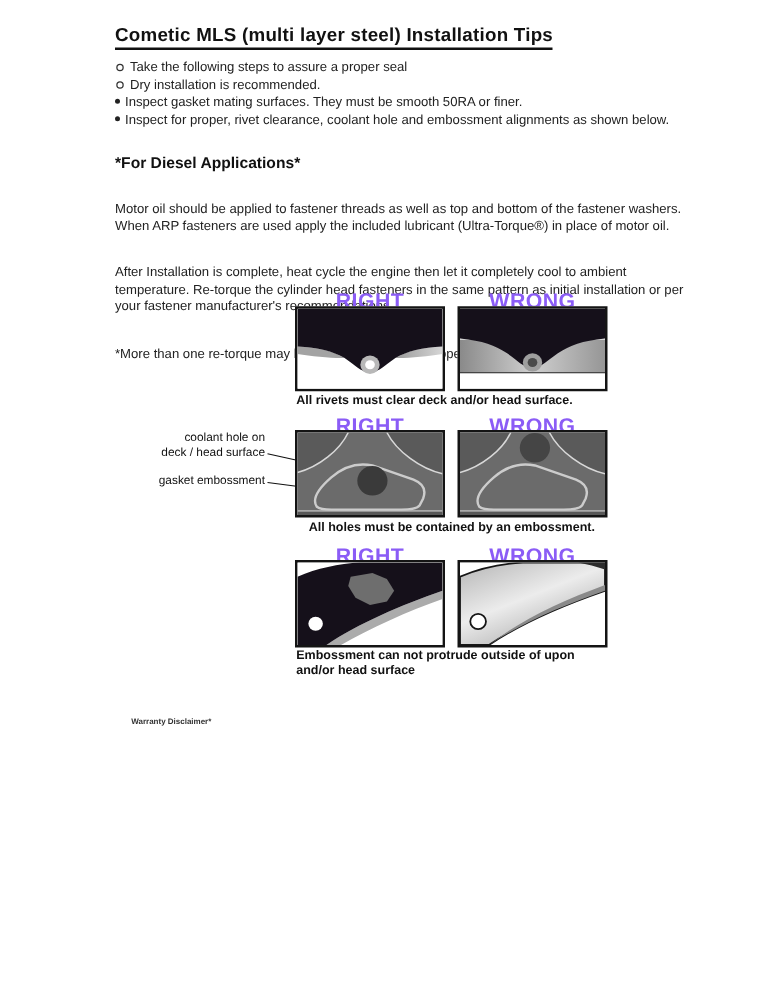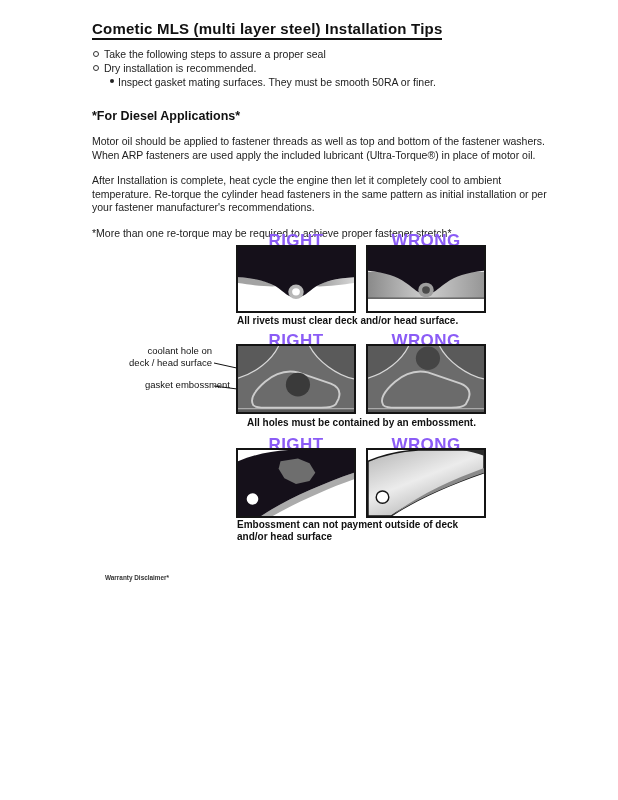--- a/index.html
+++ b/index.html
@@ -8,25 +8,25 @@
     font-family:"Liberation Sans","DejaVu Sans",sans-serif;color:#1d1d1d;
   }
   
   .content{position:absolute;left:92px;top:20px;width:470px;}
   .title{display:inline-block;font-size:15px;font-weight:bold;color:#111;
          border-bottom:2px solid #111;padding-bottom:1px;letter-spacing:.2px;}
   .bullets{margin-top:7px;font-size:10.5px;line-height:14px;color:#222;}
   .brow{display:flex;align-items:flex-start;}
   .bmark{flex:0 0 auto;width:4px;height:4px;border:1px solid #333;border-radius:50%;
          margin:4px 5px 0 1px;}
-  .sub{margin-left:18px;}
+  .sub{}
   .smark{flex:0 0 auto;width:4px;height:4px;background:#222;border-radius:50%;
          margin:4px 4px 0 0;}
   .diesel-h{margin-top:20px;font-size:12.5px;font-weight:bold;color:#111;}
-  .para{margin-top:12px;font-size:10.5px;line-height:13.5px;color:#222;width:462px;}
+  .para{margin-top:24px;font-size:10.5px;line-height:13.5px;color:#222;width:462px;}
   
   .dg-label{position:absolute;width:120px;text-align:center;font-size:17px;
             font-weight:700;letter-spacing:.4px;color:#8b5cf6;}
   .imgbox{position:absolute;width:116px;border:2px solid #141414;background:#fff;}
   .imgbox svg{display:block;}
   .caption{position:absolute;font-size:10px;font-weight:700;color:#111;line-height:12px;}
   .annot{position:absolute;text-align:right;font-size:9.5px;line-height:11.5px;color:#111;}
   .leader{position:absolute;}
   
   .disclaimer{position:absolute;left:105px;top:574px;width:412px;
@@ -52,20 +52,24 @@
         <span>Take the following steps to assure a proper seal</span>
       </div>
       <div class="brow">
         <span class="bmark"></span>
         <span>Dry installation is recommended.</span>
       </div>
       <div class="brow sub">
         <span class="smark"></span>
         <span>Inspect gasket mating surfaces.  They must be smooth 50RA or finer.</span>
       </div>
+      <div class="brow sub">
+        <span class="smark"></span>
+        <span>Inspect for proper, rivet clearance, coolant hole and embossment alignments as shown below.</span>
+      </div>
     </div>
 
     <div class="diesel-h">*For Diesel Applications*</div>
     <div class="para">Motor oil should be applied to fastener threads as well as top and bottom of the fastener washers. When ARP fasteners are used apply the included lubricant (Ultra-Torque®) in place of motor oil.</div>
     <div class="para">After Installation is complete, heat cycle the engine then let it completely cool to ambient temperature. Re-torque the cylinder head fasteners in the same pattern as initial installation or per your fastener manufacturer's recommendations.</div>
     <div class="para">*More than one re-torque may be required to achieve proper fastener stretch*</div>
   </div>
 
   <div class="dg-label" style="left:236px;top:231px">RIGHT</div>
   <div class="dg-label" style="left:366px;top:231px">WRONG</div>
@@ -105,21 +109,21 @@
   </div>
   <div class="caption" style="left:237px;top:315px">All rivets must clear deck and/or head surface.</div>
 
   <div class="dg-label" style="left:236px;top:331px">RIGHT</div>
   <div class="dg-label" style="left:366px;top:331px">WRONG</div>
 
   <div class="annot" style="left:98px;top:345px;width:114px">
     <div>coolant hole on</div>
     <div>deck / head surface</div>
   </div>
-  <div class="annot" style="left:116px;top:379px;width:114px">gasket embossment</div>
+  <div class="annot" style="left:98px;top:379px;width:114px">gasket embossment</div>
 
   <svg class="leader" style="left:210px;top:340px" width="110" height="70">
     <line x1="4" y1="23" x2="90" y2="42" stroke="#111" stroke-width="1"></line>
     <line x1="4" y1="46" x2="58" y2="53" stroke="#111" stroke-width="1"></line>
   </svg>
 
   <div class="imgbox" style="left:236px;top:344px">
     <svg width="116" height="66" viewBox="0 0 120 70" preserveAspectRatio="none">
       <rect x="0" y="0" width="120" height="70" fill="#6b6b6b"></rect>
       <path d="M0,0 H42 C35,15 18,29 0,34 Z" fill="#5a5a5a"></path>
@@ -168,21 +172,21 @@
             <stop offset="0.5" stop-color="#ececec"></stop>
             <stop offset="1" stop-color="#a8a8a8"></stop>
       </linearGradient>
         </defs>
       <path d="M0,12 C16,5 34,1 52,0 L120,0 L120,24 C86,36 50,52 24,70 L0,70 Z" fill="url(#r3g)" stroke="#161616" stroke-width="1.5"></path>
       <path d="M24,70 C50,52 86,36 120,24 L120,19 C88,31 54,47 32,64 Z" fill="#8a8a8a"></path>
       <path d="M98,0 L120,0 L120,6 C113,3.5 105,1.5 98,0 Z" fill="#2c2c2c"></path>
       <circle cx="15" cy="50" r="6.5" fill="#ffffff" stroke="#161616" stroke-width="1.5"></circle>
     </svg>
   </div>
-  <div class="caption" style="left:237px;top:519px;width:240px">Embossment can not payment outside of deck and/or head surface</div>
+  <div class="caption" style="left:237px;top:519px;width:240px">Embossment can not protrude outside of upon and/or head surface</div>
 
   <div class="disclaimer">
     <div class="dh">Warranty Disclaimer*</div>
     <div class="dp">Due to the nature of performance applications, the parts in this catalog are sold without any express warranty or any implied warranty of merchantability or fitness for a particular purpose.  Cometic Gasket Inc., shall not, under any circumstances, be liable for any special, incidental or consequential damages, including, person, party or property, but not limited to, damage, or loss of property or equipment, loss of profits or revenue, cost of purchased or replacement goods, or claims of customers of the purchase, which may arise and/or result from sale, installation or use of these parts.  Installation of these parts could adversely affect the motor manufacturers warranty coverage.</div>
     <div class="dp tight">VENUE-The agreed upon venue, in the event of dispute whatsoever between the parties, whether instituted by either party, including, but not limited to, contract terms, payment terms, delivery, type, defects, sufficiency of product, shall be the Court of Common Pleas, Lake County, Ohio or the Painesville Municipal Court, Lake County, Ohio, depending on the amount in controversy.</div>
     <div class="dp gap-after">This agreement shall be governed by and construed under the laws of the State of Ohio.</div>
     <div class="dp">All prices and terms are subject to change without notice.</div>
     <div class="dp">Terms COD- Secured with a completed dealer/jobber application on File, COD-Company check with a current credit card number on file.  Open accounts may be established by well rated firms.  A credit application is available upon request.  Open accounts are due payable Net 30 days from date of invoice.  No statement will be sent.  If an account becomes 60 or more days past due, it is subject to being placed on credit hold.  No orders will be shipped or new orders accepted until past due balance is paid.  If an account becomes 90 or more days past due, it is subject to being placed for collections.  All costs of collection are the responsibility of the customer, including attorney fees, court costs, and other expenses of litigation.</div>
     <div class="dp">Returns- Authorized (RGA) must be obtained in advance on all returns.  A packing slip or invoice number must accompany the merchandise.  No returns after 30 days from invoice date.  All returns are subject to a 25% restocking charge.  All custom designed and custom manufactured gaskets are non-returnable.</div>
     <div class="dp tight">Only catalog parts are returnable.</div>

